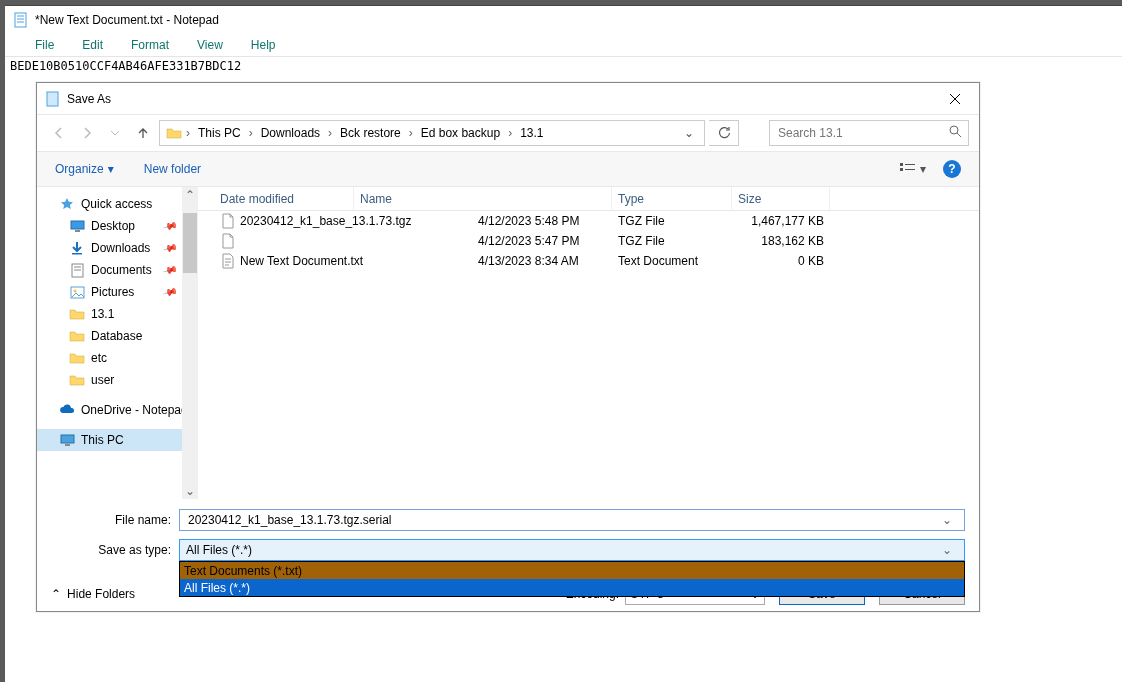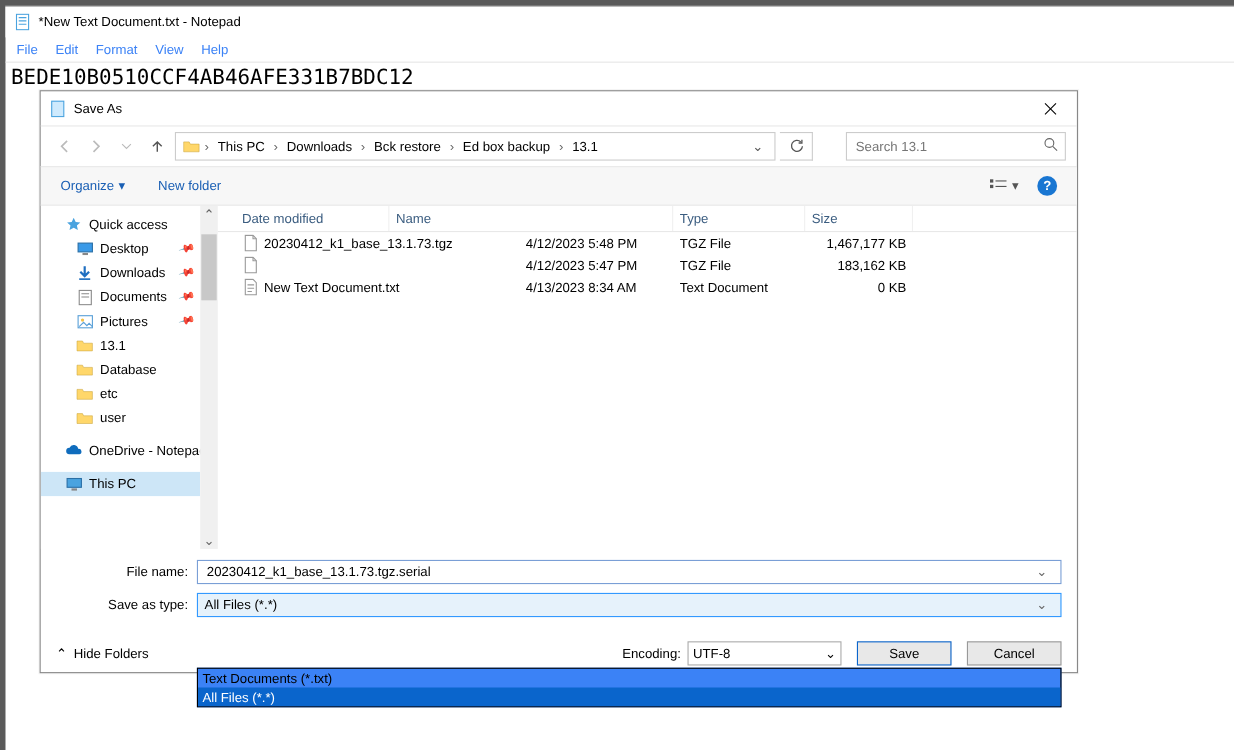--- a/index.html
+++ b/index.html
@@ -10,26 +10,26 @@
   position: absolute; left: 5px; top: 5px; right: 0; bottom: 0;
   background: #fff; border-top: 1px solid #444;
 }
 .notepad-titlebar {
   height: 28px; display: flex; align-items: center; padding: 0 8px;
   background: #fff; gap: 6px;
 }
 .notepad-icon { width: 16px; height: 16px; display:inline-flex; }
 .notepad-title { color: #000; }
 .notepad-menu {
-  height: 22px; display: flex; align-items: center; gap: 16px;
-  padding: 0 10px; color: #3b82f6;
+  height: 22px; display: flex; align-items: center; gap: 28px;
+  padding: 0 10px; color: #0f766e; margin-left: 20px;
 }
 .notepad-menu span { cursor: default; }
 .notepad-content {
-  padding: 2px 5px; font-family: Consolas, monospace; font-size: 19px;
+  padding: 2px 5px; font-family: Consolas, monospace; font-size: 12px;
   border-top: 1px solid #e5e5e5; color: #000;
 }
 
 
 .saveas {
   position: absolute; left: 36px; top: 82px; width: 944px; height: 530px;
   background: #fff; border: 1px solid #888;
   display: flex; flex-direction: column;
   box-shadow: 0 0 0 1px rgba(0,0,0,0.05);
 }
@@ -109,21 +109,21 @@
 .field-lbl { width:128px; text-align:right; padding-right:8px; }
 .field-input {
   flex:1; height:22px; border:1px solid #7a9fd6; background:#fff;
   padding:0 6px; display:flex; align-items:center; position:relative;
 }
 .field-input input { border:none; outline:none; flex:1; font-size:12px;}
 .dd-arrow{width:16px;color:#666;}
 .combo { background:#e6f2fb; border:1px solid #3399ff; }
 .combo-open {
   position:absolute; left:-1px; top:21px; right:-1px; border:1px solid #000;
-  background:#3b82f6; z-index:10;margin-top:46px;
+  background:#a16207; z-index:10;
 }
 .combo-opt { height:17px; display:flex; align-items:center; padding:0 4px; }
 .combo-opt.sel { background:#0a65cc; color:#fff; }
 
 .sa-footer {
   display:flex; align-items:center; padding:4px 14px 0 14px; height:38px;
 }
 .hide-folders { display:flex; align-items:center; gap:6px; }
 .enc-row { margin-left:auto; display:flex; align-items:center; gap:6px;}
 .enc-select{height:22px;border:1px solid #aaa;width:140px;padding:0 4px;display:flex;align-items:center;justify-content:space-between;}

